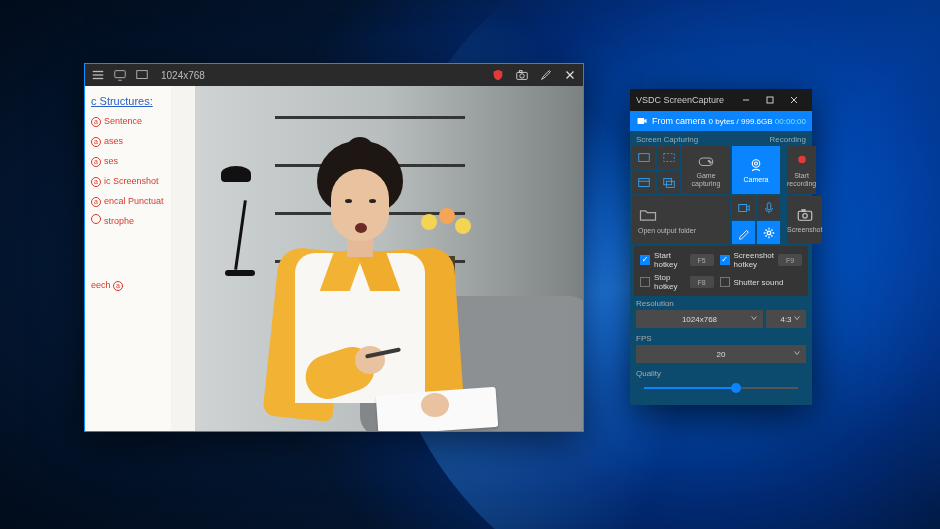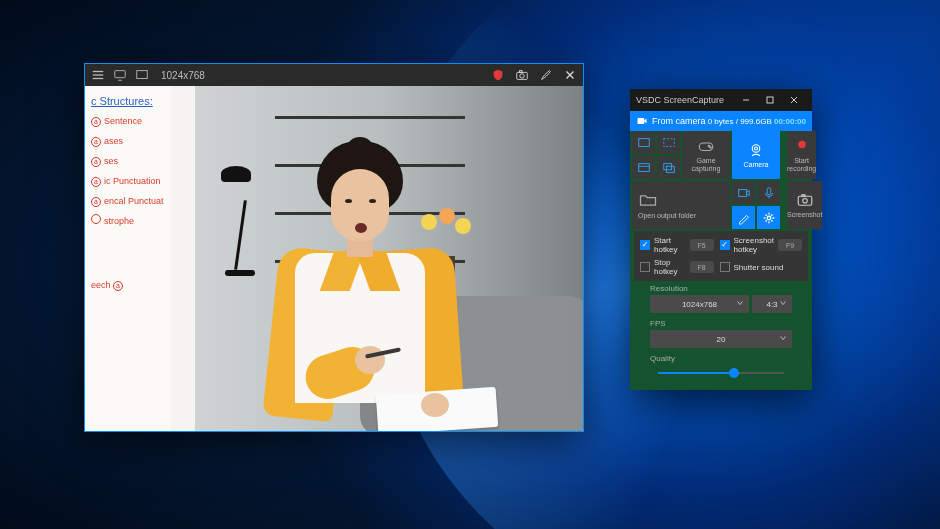--- a/index.html
+++ b/index.html
@@ -87,35 +87,35 @@
   .person .collarR{position:absolute; top:110px; left:128px; width:30px; height:40px; background:#f0ad2d; transform:skewX(20deg);}
   .person .armR{position:absolute; top:210px; left:70px; width:70px; height:44px; background:#f2b335; border-radius:22px; transform:rotate(-18deg);}
   .person .handR{position:absolute; top:205px; left:120px; width:30px; height:28px; background:#e9c2a0; border-radius:50%;}
   .person .pen{position:absolute; top:210px; left:130px; width:36px; height:4px; background:#3a3938; border-radius:2px; transform:rotate(-12deg);}
   .person .handL{position:absolute; top:252px; left:186px; width:28px; height:24px; background:#e9c2a0; border-radius:50%;}
   .person .paper{position:absolute; top:250px; left:142px; width:120px; height:40px; background:#fafafa; border-radius:3px; transform:rotate(-4deg); box-shadow:0 2px 3px rgba(0,0,0,.2);}
 
   
   .settings-window {
     position:absolute; left:630px; top:89px; width:182px;
-    background:#14532d; color:#ddd;
+    background:#0c4a6e; color:#ddd;
     box-shadow: 0 10px 40px rgba(0,0,0,0.7);
     font-size:9px;
   }
   .settings-titlebar {
     height:22px; background:#1a1a1a; display:flex; align-items:center; padding:0 6px;
   }
   .settings-titlebar .title { font-size:9px; color:#ccc; }
   .win-btns { margin-left:auto; display:flex; gap:0; }
   .win-btn { width:24px; height:22px; display:flex; align-items:center; justify-content:center; color:#ccc; cursor:pointer;}
   .source-bar {
     height:20px; background:#0a84ff; display:flex; align-items:center; padding:0 6px; color:#fff;
   }
   .source-bar .right { margin-left:auto; font-size:8px; }
-  .source-bar .right .time { font-weight:bold; color:#7fe3ff; }
+  .source-bar .right .time { font-weight:normal; color:#7fe3ff; }
   .section-labels { display:flex; padding:4px 6px 2px; font-size:8px; color:#9aa;}
   .section-labels .lab-right{margin-left:auto;}
   .grid-row { display:flex; gap:2px; padding:0 2px;}
   .tile { background:#3a3a3a; display:flex; flex-direction:column; align-items:center; justify-content:center; gap:2px; color:#bbb;}
   .tile.active { background:#0a84ff; color:#fff;}
   .tile svg { width:18px; height:18px; }
   .tile .tlabel{ font-size:7px; text-align:center; line-height:8px;}
   .small-tile{display:flex;align-items:center;justify-content:center;background:#3a3a3a;}
   .small-tile svg{width:14px;height:14px;}
   .small-tile.blue svg{stroke:#2aa8ff;}
@@ -128,21 +128,21 @@
   .cb{width:10px;height:10px;border:1px solid #777;display:inline-flex;align-items:center;justify-content:center;flex:0 0 10px;}
   .cb.checked{background:#0a84ff;border-color:#0a84ff;}
   .cb.checked::after{content:"✓";font-size:8px;color:#fff;line-height:8px;}
   .hk-label{flex:1; font-size:8px;}
   .key{width:24px;height:12px;background:#4a4a4a;border-radius:2px;font-size:7px;display:flex;align-items:center;justify-content:center;color:#aaa;}
 
   .sec-tabs{display:flex; padding:0 4px; margin-top:2px;}
   .sec-tab{flex:1;text-align:center;font-size:8px;padding:4px 0;color:#aaa;border-bottom:1px solid #444;cursor:pointer;}
   .sec-tab.active{color:#2aa8ff;border-bottom:2px solid #2aa8ff;}
 
-  .field{padding:3px 20px;}
+  .field{padding:3px 6px;}
   .field-label{font-size:8px;color:#aaa;margin-bottom:2px;}
   .select-row{display:flex;gap:3px;}
   .select{flex:1;height:18px;background:#4a4a4a;display:flex;align-items:center;justify-content:center;position:relative;font-size:8px;cursor:pointer;}
   .select.small{flex:0 0 40px;}
   .select .chev{position:absolute;right:5px;}
 
   .slider-row{position:relative;height:16px;margin:2px 8px 6px;}
   .slider-track{position:absolute;top:7px;left:0;right:0;height:2px;background:#555;}
   .slider-fill{position:absolute;top:7px;left:0;height:2px;background:#0a84ff;}
   .slider-thumb{position:absolute;top:3px;width:10px;height:10px;background:#0a84ff;border-radius:50%;transform:translateX(-50%);}
@@ -234,21 +234,21 @@
         <div class="handR"></div>
         <div class="pen"></div>
       <div class="paper"></div>
         <div class="handL"></div>
     </div>
     <div class="whiteboard">
       <div class="title">c Structures:</div>
       <div class="row"><span class="marker">a</span><span>Sentence</span></div>
       <div class="row"><span class="marker">a</span><span>ases</span></div>
       <div class="row"><span class="marker">a</span><span>ses</span></div>
-      <div class="row"><span class="marker">a</span><span>ic Punctuation</span></div>
+      <div class="row"><span class="marker">a</span><span>ic Screenshot</span></div>
       <div class="row"><span class="marker">a</span><span>encal Punctuat</span></div>
       <div class="row"><span class="marker"></span><span>strophe</span></div>
       <div class="row" style="margin-top:50px;"><span>eech</span> <span class="marker">a</span></div>
     </div>
   </div>
 </div>
 
 <div class="settings-window">
   <div class="settings-titlebar">
     <span class="title">VSDC ScreenCapture</span>
@@ -277,20 +277,24 @@
         <rect x="2" y="4" width="9" height="8" rx="1"></rect>
         <path d="M11 7l3-2v6l-3-2z"></path>
       </svg>
     <span>From camera</span>
     <span class="right">
       <span>0 bytes / 999.6GB</span>
       <span class="time">00:00:00</span>
     </span>
   </div>
 
+  <div class="section-labels">
+    <span>Screen Capturing</span>
+    <span class="lab-right">Recording</span>
+  </div>
 
   <div class="grid-row" style="height:48px;">
     <div style="flex:0 0 48px;display:flex;flex-direction:column;gap:2px;">
       <div style="flex:1;display:flex;gap:2px;">
         <div class="small-tile blue" style="flex:1;">
             <svg viewBox="0 0 16 16" fill="none" stroke="#2aa8ff">
               <rect x="2" y="3" width="12" height="9"></rect>
             </svg>
           </div>
         <div class="small-tile blue" style="flex:1;">

